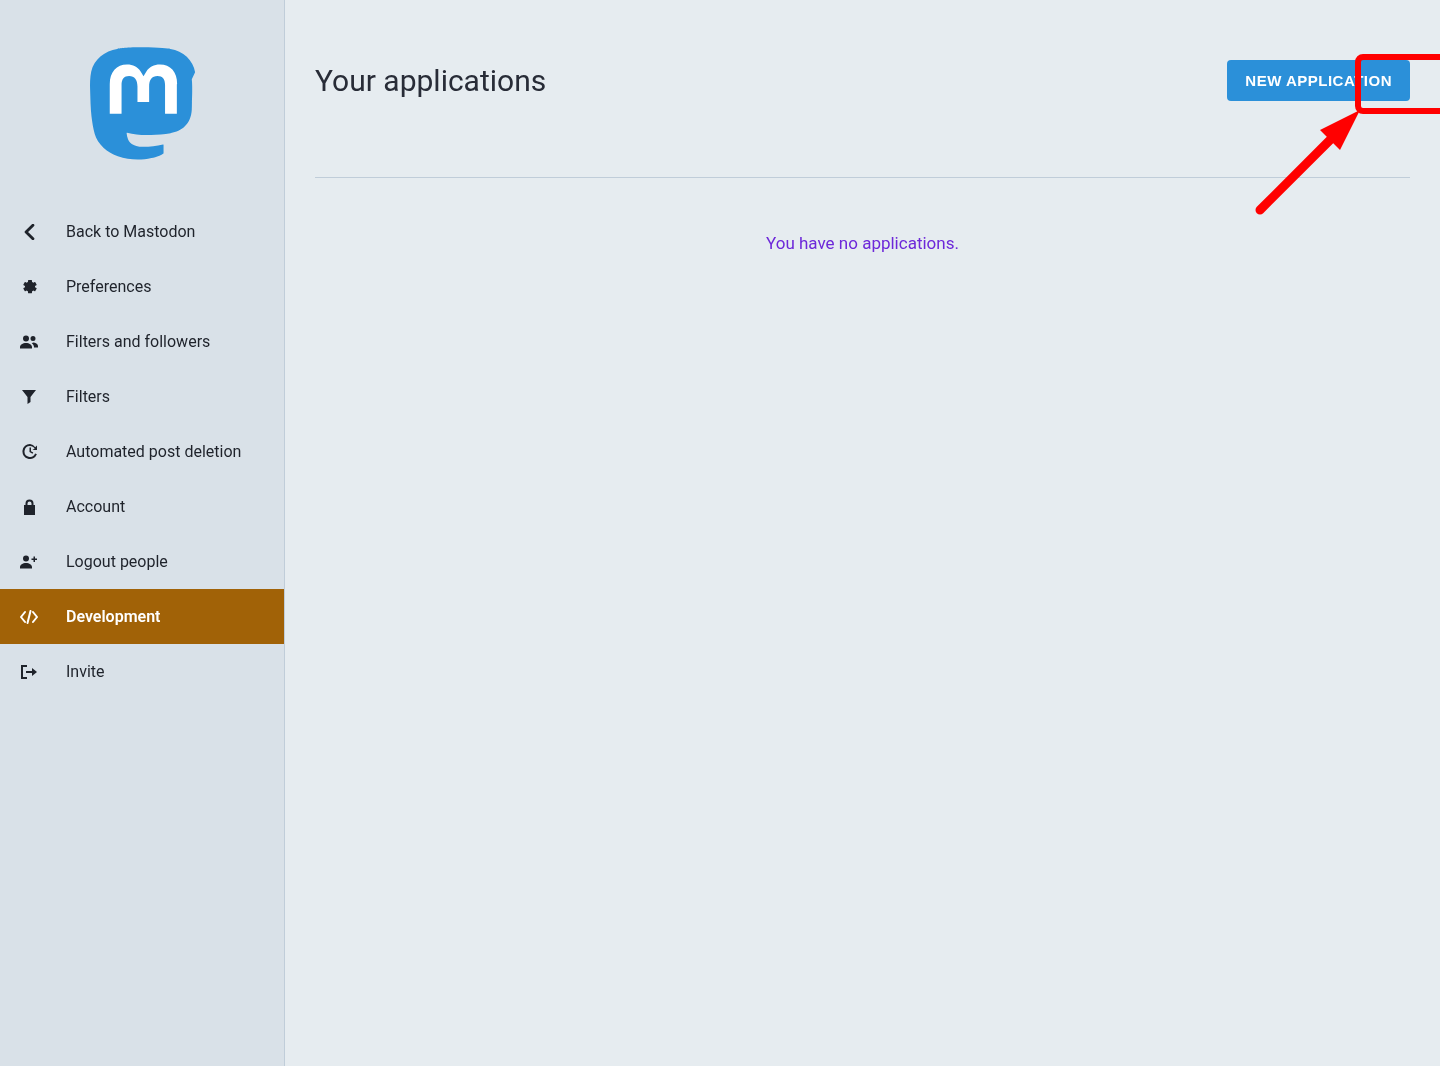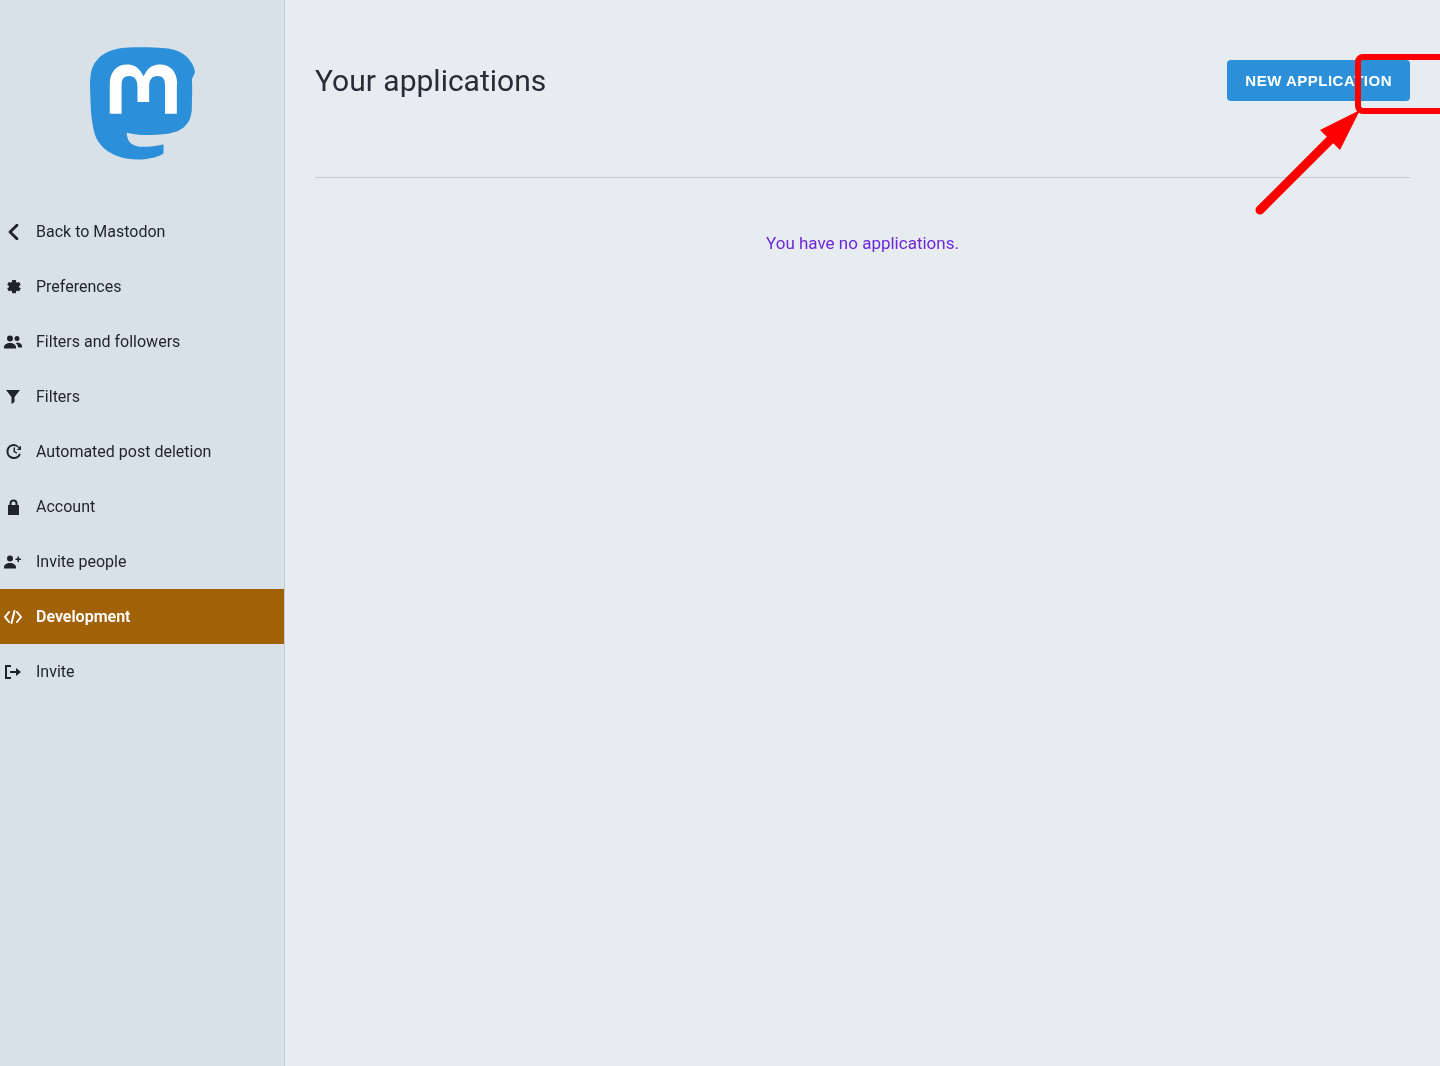--- a/index.html
+++ b/index.html
@@ -23,22 +23,22 @@
   .logo-area {
     display: flex;
     justify-content: center;
     padding: 46px 0 40px 0;
   }
   .logo-area svg { width: 110px; height: 118px; }
   .nav { display: flex; flex-direction: column; }
   .nav-item {
     display: flex;
     align-items: center;
-    gap: 14px;
-    padding: 18px 4px;
+    gap: 28px;
+    padding: 18px 20px;
     font-size: 16px;
     color: #1f232b;
     cursor: pointer;
     text-decoration: none;
   }
   .nav-item .icon-slot {
     width: 18px;
     display: inline-flex;
     justify-content: center;
     color: #1f232b;
@@ -165,21 +165,21 @@
         <span>Account</span>
       </a>
 
 
       <a class="nav-item">
         <span class="icon-slot">
           <svg width="18" height="15" viewBox="0 0 18 14">
               <path fill="currentColor" d="M6 7a3 3 0 1 0 0-6 3 3 0 0 0 0 6zm0 1.5c-3.3 0-6 1.8-6 4V14h12v-1.5c0-2.2-2.7-4-6-4zM15 4V2h-1.5v2h-2v1.5h2v2H15v-2h2V4z"></path>
             </svg>
         </span>
-        <span>Invite people</span>
+        <span>Logout people</span>
       </a>
 
       <a class="nav-item active">
         <span class="icon-slot">
           <svg width="18" height="14" viewBox="0 0 18 14">
               <path fill="none" stroke="currentColor" stroke-width="2" stroke-linecap="round" stroke-linejoin="round" d="M5 2 1 7l4 5M13 2l4 5-4 5M10.5 1 7.5 13"></path>
             </svg>
         </span>
         <span>Development</span>
       </a>

